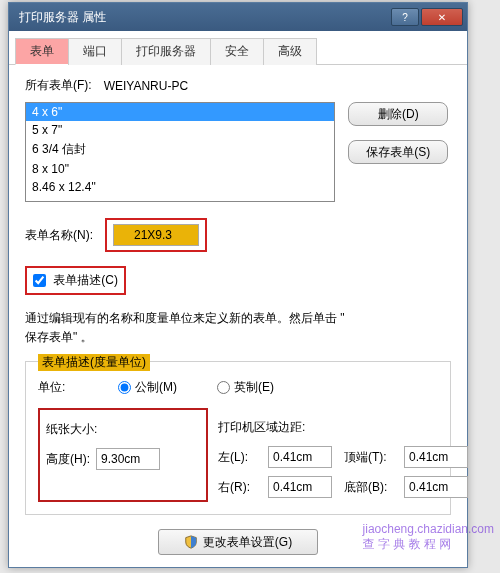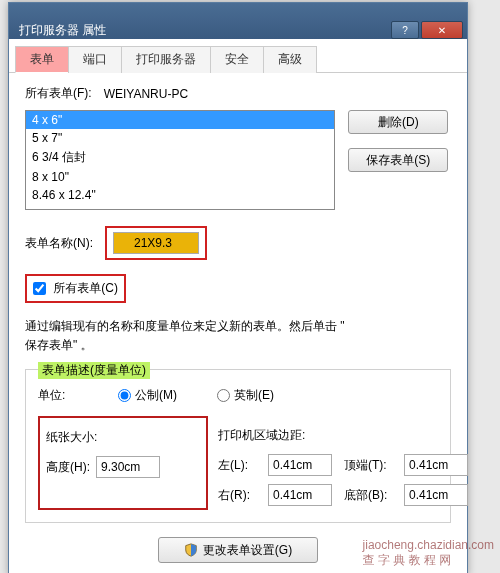--- a/index.html
+++ b/index.html
@@ -1,52 +1,52 @@
 <!DOCTYPE html>
 <html><head>
 <meta charset="utf-8">
 <style>
 *{box-sizing:border-box;margin:0;padding:0;font-family:"Microsoft YaHei","SimSun",sans-serif;font-size:12px}
 body{background:#e8e8e8;width:500px;height:573px;overflow:hidden}
 .window{width:460px;margin:2px 0 0 8px;background:#fff;border:1px solid #5a7ca0;box-shadow:0 0 8px rgba(0,0,0,0.3)}
-.titlebar{height:36px;background:linear-gradient(#4a6d94,#3a5a80);display:flex;align-items:flex-end;padding:0 4px 0 10px;color:#fff}
+.titlebar{height:28px;background:linear-gradient(#4a6d94,#3a5a80);display:flex;align-items:center;padding:0 4px 0 10px;color:#fff}
 .titlebar-text{flex:1}
 .titlebar-btn{width:28px;height:18px;margin-left:2px;background:linear-gradient(#6b8cb0,#4a6d94);border:1px solid #2a4560;border-radius:2px;display:flex;align-items:center;justify-content:center;color:#fff;font-size:10px}
 .close-btn{width:42px;background:linear-gradient(#d06050,#c04030)}
 .tabs{display:flex;padding:6px 6px 0 6px;background:#fff;border-bottom:1px solid #ccc}
 .tab{padding:4px 14px;border:1px solid #ccc;border-bottom:none;background:#f4f4f4;margin-right:-1px;position:relative;top:1px;color:#333}
 .tab.active{background:#fca5a5;border-bottom:1px solid #fff}
 .content{padding:12px 16px;background:#fff}
 .row{display:flex;align-items:center;margin-bottom:8px}
 .label{margin-right:12px}
 .listbox{width:310px;height:100px;border:1px solid #888;background:#fff;overflow-y:scroll;display:inline-block;vertical-align:top}
 .listbox-item{padding:2px 6px;cursor:default}
 .listbox-item.selected{background:#3399ff;color:#fff}
 .side-btns{display:inline-block;vertical-align:top;margin-left:10px}
-.btn{display:block;width:100px;height:24px;margin-bottom:14px;background:linear-gradient(#f8f8f8,#e4e4e4);border:1px solid #999;border-radius:3px;text-align:center;line-height:22px;cursor:pointer}
+.btn{display:block;width:100px;height:24px;margin-bottom:14px;background:linear-gradient(#f8f8f8,#e4e4e4);border:1px solid #999;border-radius:8px;text-align:center;line-height:22px;cursor:pointer}
 .input{border:1px solid #aaa;padding:3px 20px;background:#eab308;display:inline-block}
 .name-input{width:86px}
 .hl-red-box{border:2px solid #d02020;display:inline-block;padding:4px 6px}
 .chk-row{margin:14px 0}
 input[type=checkbox]{vertical-align:middle;margin-right:4px}
 .desc{margin:6px 0 14px 0;line-height:1.6}
 .fieldset{border:1px solid #d0d0d0;padding:10px 12px 12px 12px;margin-top:4px}
-.legend{background:#bef264;padding:0 4px;position:relative;top:-18px;display:inline-block}
+.legend{background:#eab308;padding:0 4px;position:relative;top:-18px;display:inline-block}
 .fieldset-inner{margin-top:-10px}
 .unit-row{display:flex;margin-bottom:12px}
 .radio-wrap{display:flex;align-items:center;margin-right:40px}
 .radio-wrap input{margin-right:4px}
 .grid{display:flex}
 .col{flex:0 0 auto}
 .grid .row2{display:flex;align-items:center;height:30px}
 .small-input{width:64px;border:1px solid #aaa;padding:3px 4px;background:#fff}
 .paper-box{border:2px solid #b91c1c;padding:4px 6px 2px 6px;width:170px}
 .footer-btn{width:160px;height:26px;margin:14px auto 0;background:linear-gradient(#f8f8f8,#e4e4e4);border:1px solid #999;border-radius:3px;display:flex;align-items:center;justify-content:center;gap:5px}
 .shield{width:14px;height:14px}
-.watermark{position:fixed;right:6px;bottom:4px;color:#7f1d1d;font-size:14px;opacity:0.6;pointer-events:none}
+.watermark{position:fixed;right:6px;bottom:20px;color:#6d28d9;font-size:14px;opacity:0.6;pointer-events:none}
 .lbl-w{width:50px;display:inline-block}
 .lbl-w2{width:60px;display:inline-block}
 </style>
 </head>
 <body>
 
 <div class="window">
   <div class="titlebar">
     <span class="titlebar-text">打印服务器 属性</span>
     <div class="titlebar-btn">?</div>
@@ -83,21 +83,21 @@
     <div class="row" style="margin-top:16px">
       <span class="label">表单名称(N):</span>
       <span class="hl-red-box">
         <span class="input name-input">21X9.3</span>
       </span>
     </div>
 
     <div class="chk-row">
       <span class="hl-red-box">
         <input type="checkbox" checked="" style="">
-        <span>所有表单(C)</span>
+        <span>表单描述(C)</span>
       </span>
     </div>
 
     <div class="desc">
       <span>通过编辑现有的名称和度量单位来定义新的表单。然后单击 "</span><br>
       <span>保存表单" 。</span>
     </div>
 
     <div class="fieldset">
       <span class="legend">表单描述(度量单位)</span>

